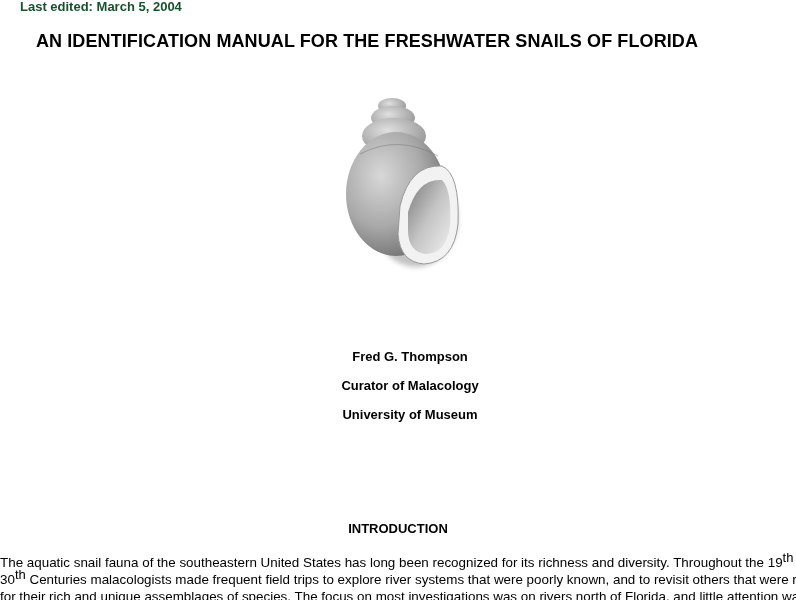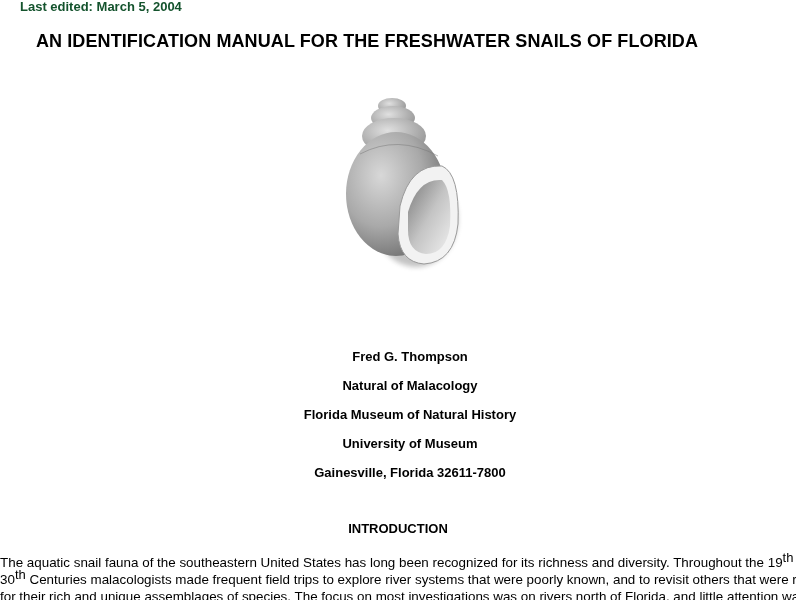--- a/index.html
+++ b/index.html
@@ -53,24 +53,22 @@
     <path d="M22 60 Q 60 40 100 62" stroke="#777" stroke-width="1" fill="none" opacity="0.5"></path>
 
     <path d="M62 112 Q 72 70 104 72 Q 122 80 120 130 Q 116 168 86 170 Q 62 168 60 140 Z" fill="#f2f2f2" stroke="#9a9a9a" stroke-width="1"></path>
 
     <path d="M70 118 Q 80 84 104 86 Q 114 96 112 132 Q 108 160 88 160 Q 70 158 70 136 Z" fill="url(#apG)"></path>
   </svg>
 </div>
 
 <div class="author-block">
   <div class="author-line">Fred G. Thompson</div>
-  <div class="author-line">Natural of Malacology</div>
-  <div class="author-line">Florida Museum of Natural History</div>
+  <div class="author-line">Curator of Malacology</div>
   <div class="author-line">University of Museum</div>
-  <div class="author-line">Gainesville, Florida 32611-7800</div>
 </div>
 
 <h2 class="intro-heading" style="margin:0;">INTRODUCTION</h2>
 
 <div class="intro-text">
   <div><span>The aquatic snail fauna of the southeastern United States has long been recognized for its richness and diversity. Throughout the 19</span><sup>th</sup><span> and</span></div>
   <div><span>30</span><sup>th</sup><span> Centuries malacologists made frequent field trips to explore river systems that were poorly known, and to revisit others that were renown</span></div>
   <div>for their rich and unique assemblages of species. The focus on most investigations was on rivers north of Florida, and little attention was given</div>
 </div>
 

